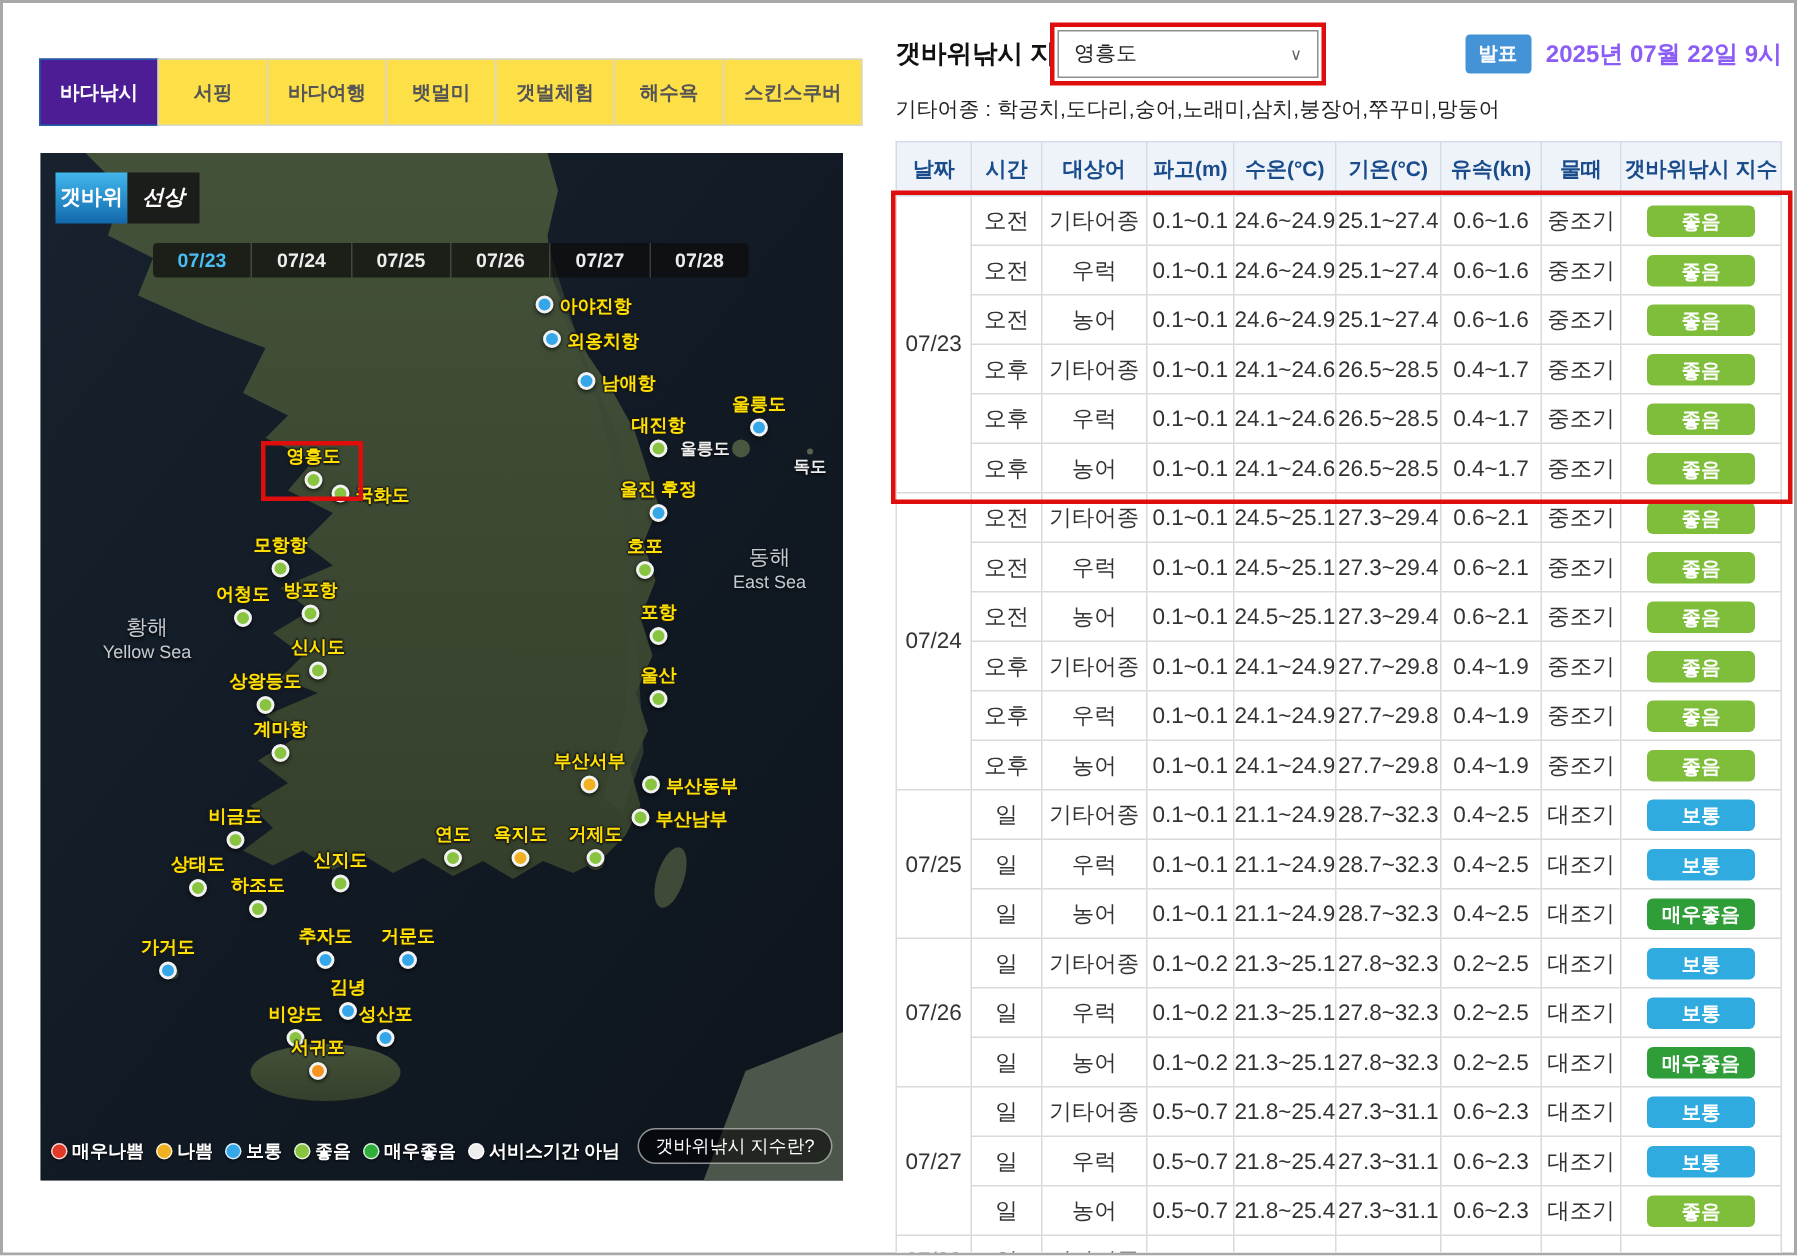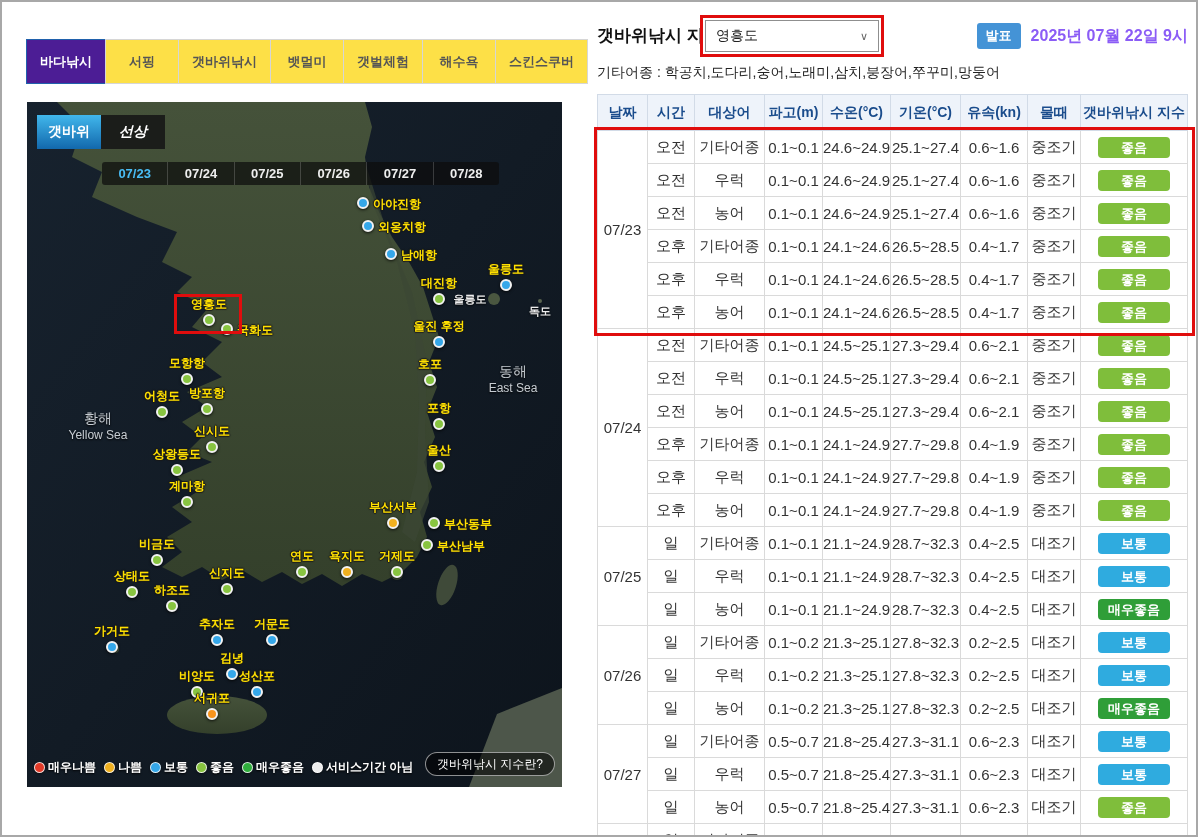--- a/index.html
+++ b/index.html
@@ -11,21 +11,21 @@
   
   .nav-tabs{position:absolute;left:25px;top:37px;height:45px;display:flex;z-index:2;}
   .nav-tab{min-width:46px;padding:0 13px;display:flex;align-items:center;justify-content:center;
     border:1px solid #d6d6d6;margin-left:-1px;font-size:13px;font-weight:bold;color:#555;
     background:#fde047;cursor:pointer;white-space:nowrap;}
   .nav-tab.active{background:#4c1d95;border-color:#2061ac;color:#fff;}
   
   .map{position:absolute;left:25px;top:100px;width:535px;height:685px;overflow:hidden;background:#101820;}
   .map svg{position:absolute;left:0;top:0;}
   .mode-tabs{position:absolute;left:10px;top:13px;display:flex;z-index:6;}
-  .mode-tab{width:64px;height:34px;display:flex;align-items:center;justify-content:center;
+  .mode-tab{width:48px;height:34px;display:flex;align-items:center;justify-content:center;
     font-size:14px;font-weight:bold;color:#fff;cursor:pointer;}
   .mode-tab.active{background:linear-gradient(#41b7ec,#1268ac);}
   .mode-tab:not(.active){background:rgba(22,22,22,.88);font-style:italic;}
   .date-strip{position:absolute;left:75px;top:60px;width:397px;height:23px;display:flex;
     background:rgba(12,12,12,.72);border-radius:3px;z-index:6;}
   .date-tab{flex:1;text-align:center;line-height:23px;font-size:13px;font-weight:bold;color:#eee;cursor:pointer;}
   .date-tab + .date-tab{border-left:1px solid rgba(255,255,255,.18);}
   .date-tab.active{color:#49bdf5;}
   .sea-label{position:absolute;transform:translate(-50%,-50%);text-align:center;z-index:3;
     color:rgba(230,236,242,.85);text-shadow:0 1px 2px #000;line-height:1.25;}
@@ -70,21 +70,21 @@
     color:#fff;font-size:13px;font-weight:bold;}
 </style>
 </head>
 <body>
 
 <div class="page">
 
   <nav class="nav-tabs" id="nav-tabs">
       <div class="nav-tab active">바다낚시</div>
       <div class="nav-tab">서핑</div>
-      <div class="nav-tab">갯바위낚시</div>
+      <div class="nav-tab">바다여행</div>
       <div class="nav-tab">뱃멀미</div>
       <div class="nav-tab">갯벌체험</div>
       <div class="nav-tab">해수욕</div>
       <div class="nav-tab">스킨스쿠버</div>
     </nav>
 
   <div class="map">
     <svg width="535" height="685" viewBox="0 0 535 685">
       <defs>
         <linearGradient id="sea" x1="0" y1="0" x2="1" y2="1">

